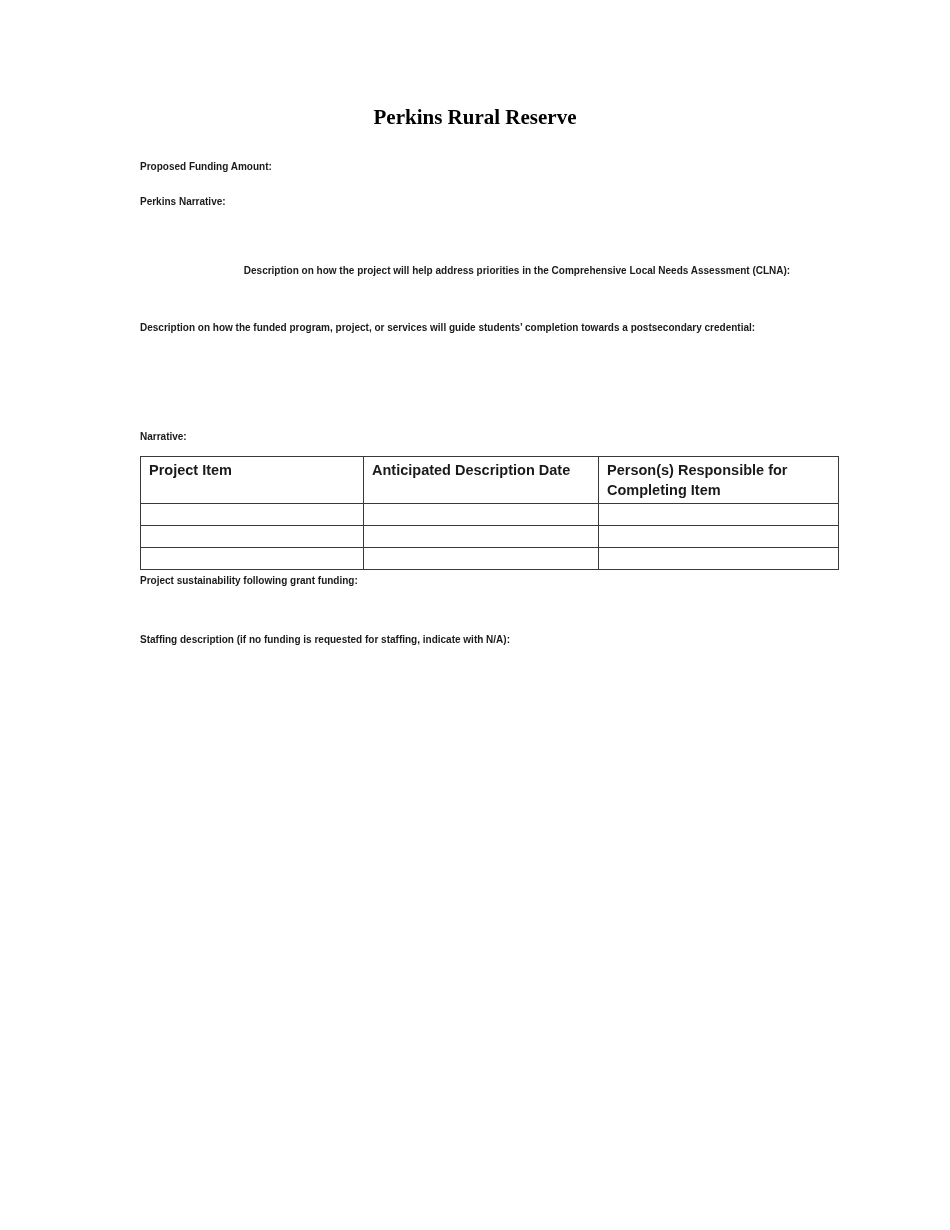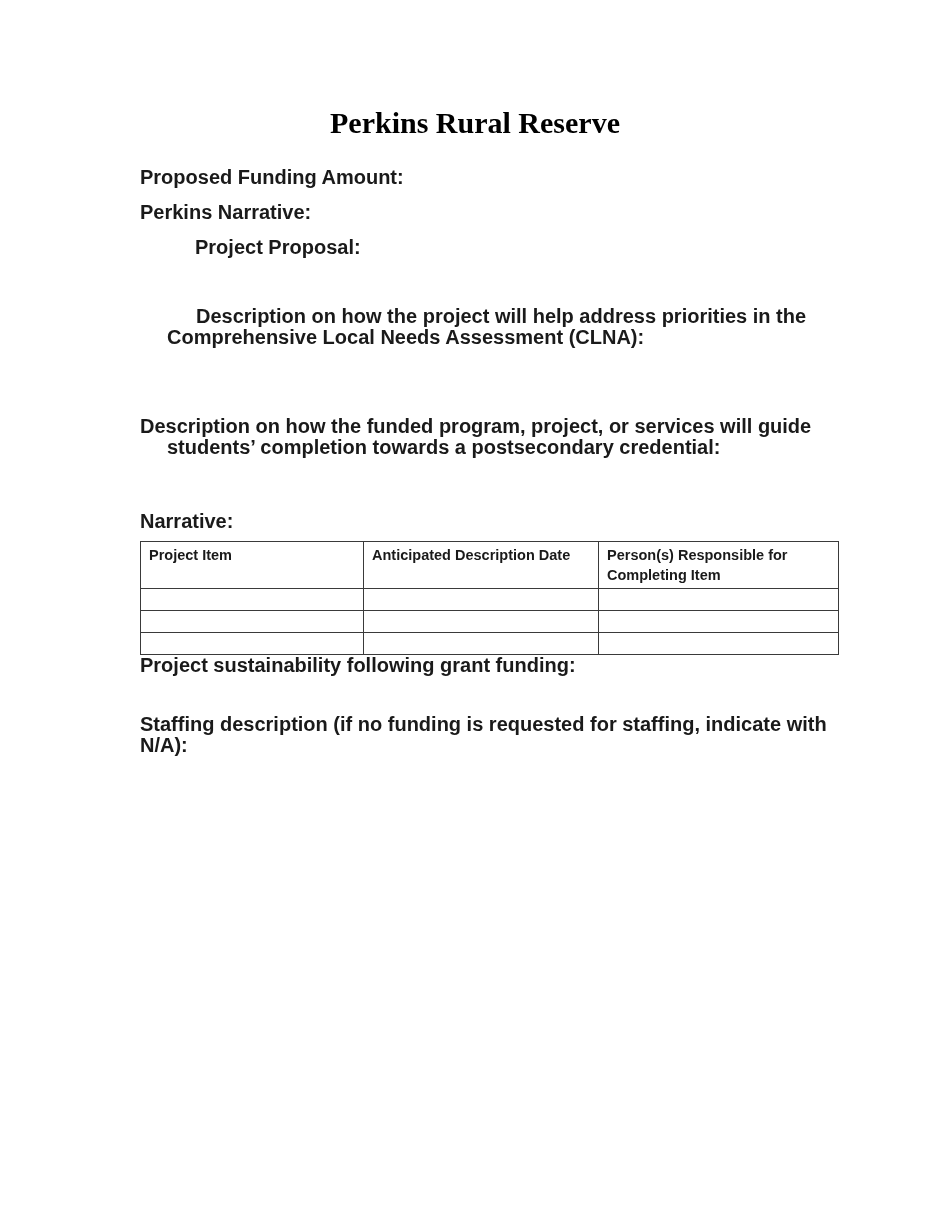--- a/index.html
+++ b/index.html
@@ -27,45 +27,46 @@
     background: #ffffff;
   }
   .title-wrap {
     text-align: center;
     margin-left: -28px; 
     margin-bottom: 26px;
   }
   .title-line {
     font-family: "Liberation Serif", serif;
     font-weight: 700;
-    font-size: 30px;
+    font-size: 21px;
     line-height: 1.2;
     color: #000000;
   }
   .title-line + .title-line { margin-top: 16px; }
 
   .label {
     font-weight: 700;
-    font-size: 20px;
+    font-size: 10px;
     line-height: 21px;
     color: #1a1a1a;
   }
   .mb-std   { margin-bottom: 14px; }
   .indent-1 { padding-left: 55px; }
 
   .para-clna {
     padding-left: 27px;
     text-indent: 29px;      
     margin-top: 48px;
-    margin-bottom: 68px;
+    margin-bottom: 36px;
+    text-align: center;
   }
   .para-completion {
     padding-left: 27px;
     text-indent: -27px;     
-    margin-bottom: 53px;
+    margin-bottom: 88px;
   }
   .measurable { margin-bottom: 70px; }
   .timeline-label { margin-bottom: 9px; }
 
   table.timeline {
     border-collapse: collapse;
     width: 698px;
     table-layout: fixed;
   }
   table.timeline col.c1 { width: 223px; }
@@ -93,21 +94,20 @@
 <div class="page">
 
   <div class="title-wrap">
     <div class="title-line">Perkins Rural Reserve</div>
   </div>
 
   <div class="label mb-std">Proposed Funding Amount:</div>
 
   <div class="label mb-std">Perkins Narrative:</div>
 
-  <div class="label indent-1">Project Proposal:</div>
 
   <div class="label para-clna">Description on how the project will help address priorities in the Comprehensive Local Needs Assessment (CLNA):</div>
 
   <div class="label para-completion">Description on how the funded program, project, or services will guide students’ completion towards a postsecondary credential:</div>
 
 
   <div class="label timeline-label">Narrative:</div>
 
   <table class="timeline">
     <colgroup>

